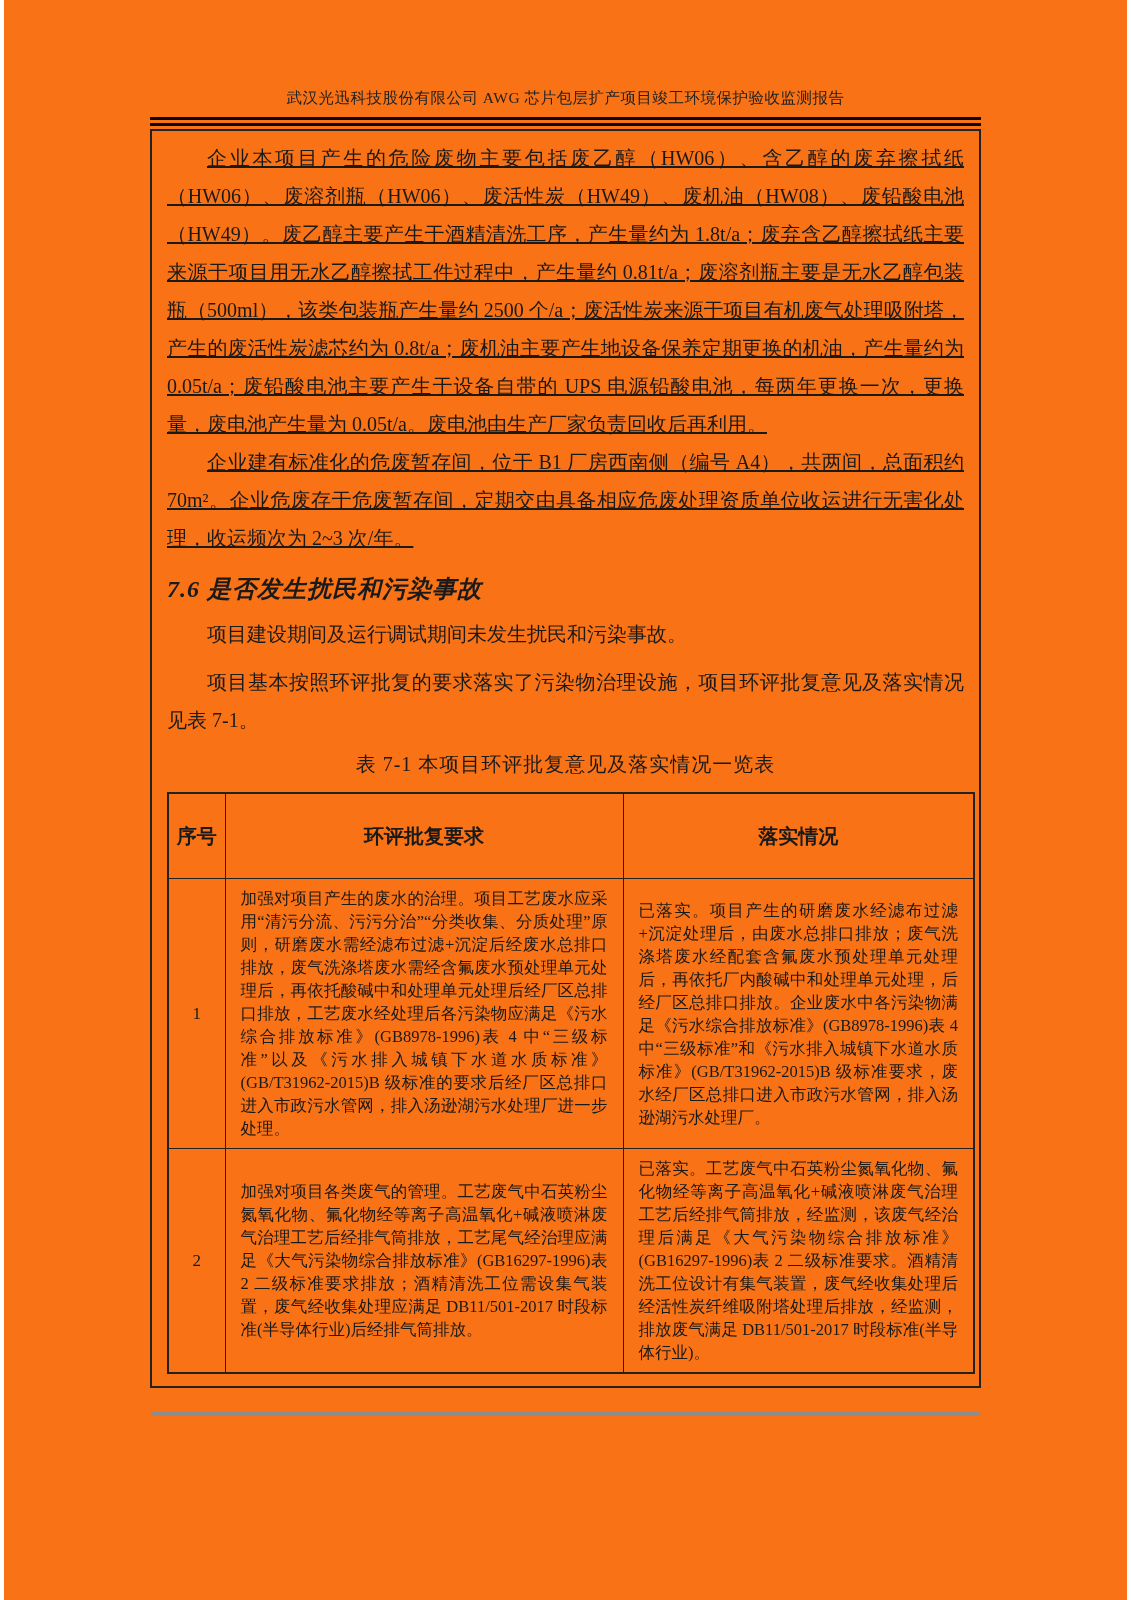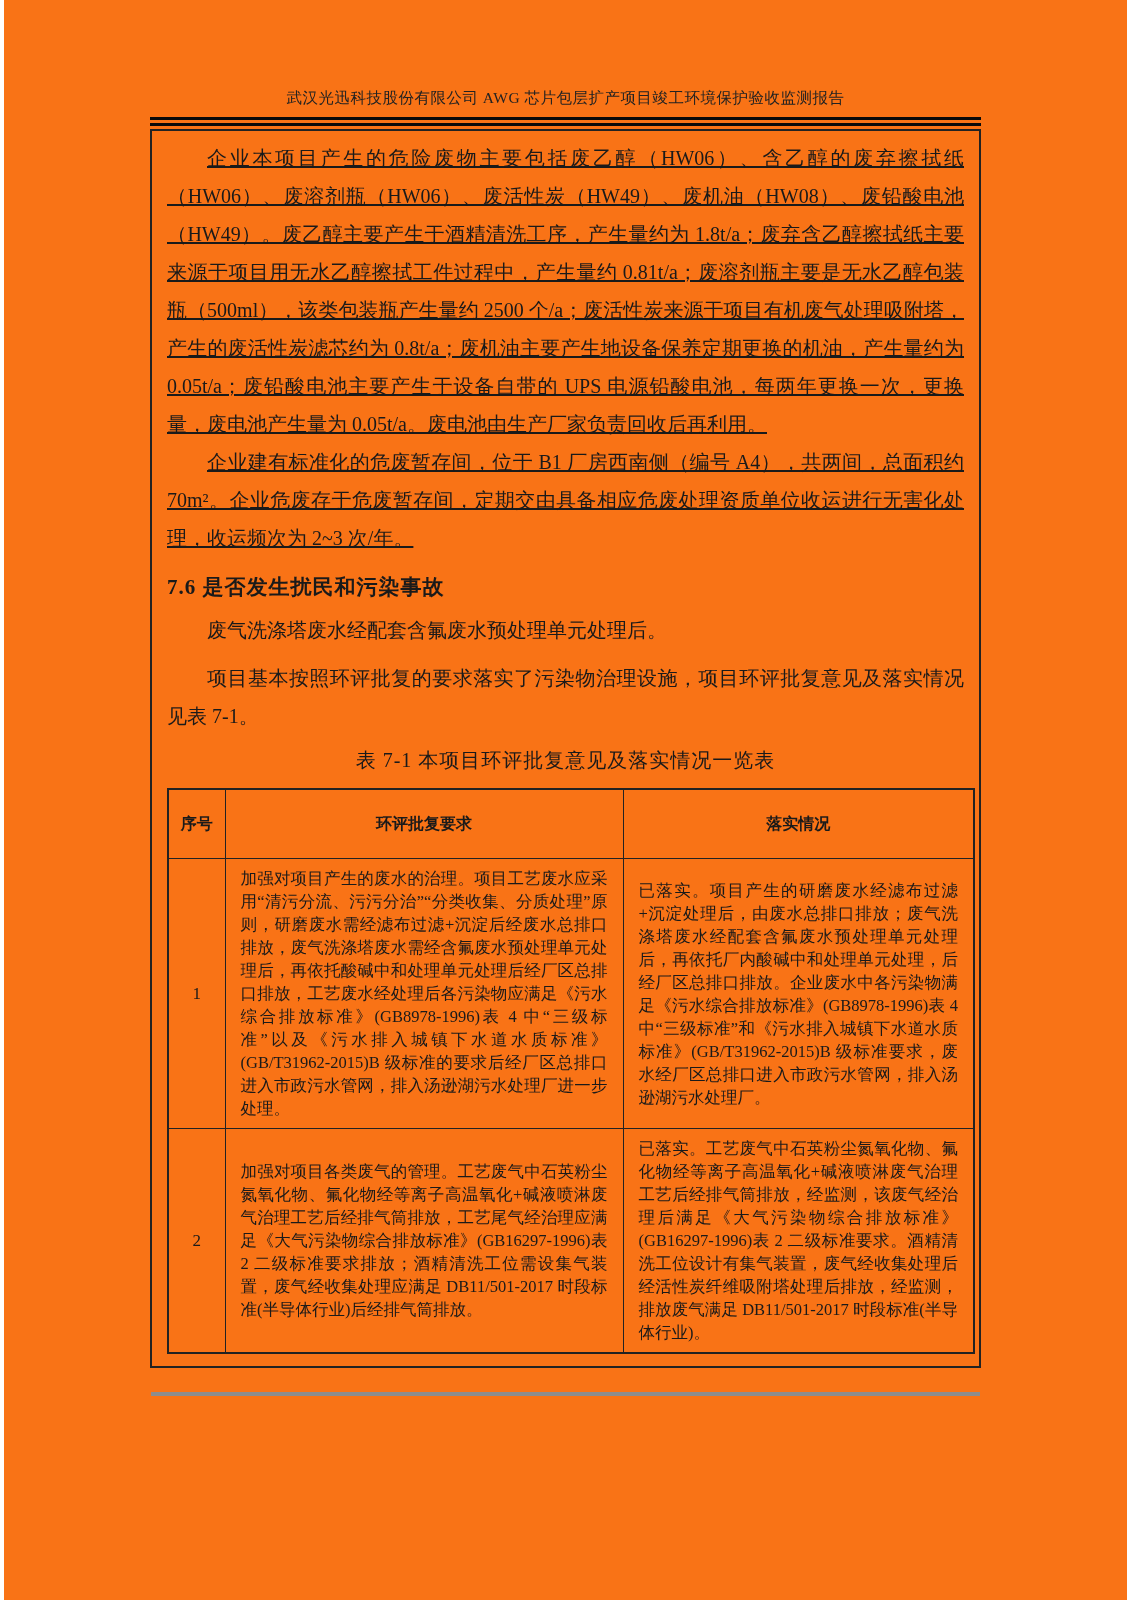--- a/index.html
+++ b/index.html
@@ -35,23 +35,24 @@
   .body-para {
     margin: 0;
     font-size: 20px;
     line-height: 38px;
     text-indent: 2em;
     text-align: justify;
     text-decoration: underline;
   }
   .section-heading {
     margin: 16px 0 0 0;
-    font-size: 21px;
+    font-size: 24px;
     font-weight: bold;
     letter-spacing: 1px;
+    font-style: italic;
   }
   .section-para {
     margin: 10px 0 0 0;
     font-size: 20px;
     line-height: 38px;
     text-indent: 2em;
     text-align: justify;
   }
   .table-title {
     margin: 12px 0 0 0;
@@ -64,25 +65,25 @@
     width: 100%;
     margin-top: 14px;
     border-collapse: collapse;
     border: 2px solid #222;
     table-layout: fixed;
   }
   table.approval-table th, table.approval-table td {
     border: 1.5px solid #222;
   }
   table.approval-table th {
-    font-size: 16px;
+    font-size: 20px;
     font-weight: bold;
     text-align: center;
     vertical-align: middle;
-    padding: 12px 2px;
+    padding: 20px 2px;
     height: 44px;
     line-height: 22px;
   }
   th.seq-h { padding: 2px 17px; }
   col.col-seq  { width: 57px; }
   col.col-req  { width: 398px; }
   col.col-impl { width: 351px; }
   td.seq-cell {
     text-align: center;
     vertical-align: middle;
@@ -117,21 +118,21 @@
   <div class="double-rule"></div>
 
   <div class="content-box">
 
     <p class="body-para">企业本项目产生的危险废物主要包括废乙醇（HW06）、含乙醇的废弃擦拭纸（HW06）、废溶剂瓶（HW06）、废活性炭（HW49）、废机油（HW08）、废铅酸电池（HW49）。废乙醇主要产生于酒精清洗工序，产生量约为 1.8t/a；废弃含乙醇擦拭纸主要来源于项目用无水乙醇擦拭工件过程中，产生量约 0.81t/a；废溶剂瓶主要是无水乙醇包装瓶（500ml），该类包装瓶产生量约 2500 个/a；废活性炭来源于项目有机废气处理吸附塔，产生的废活性炭滤芯约为 0.8t/a；废机油主要产生地设备保养定期更换的机油，产生量约为 0.05t/a；废铅酸电池主要产生于设备自带的 UPS 电源铅酸电池，每两年更换一次，更换量，废电池产生量为 0.05t/a。废电池由生产厂家负责回收后再利用。</p>
 
     <p class="body-para">企业建有标准化的危废暂存间，位于 B1 厂房西南侧（编号 A4），共两间，总面积约 70m²。企业危废存于危废暂存间，定期交由具备相应危废处理资质单位收运进行无害化处理，收运频次为 2~3 次/年。</p>
 
     <h2 class="section-heading">7.6 是否发生扰民和污染事故</h2>
 
-    <p class="section-para">废气洗涤塔废水经配套含氟废水预处理单元处理后。</p>
+    <p class="section-para">项目建设期间及运行调试期间未发生扰民和污染事故。</p>
 
 
     <p class="section-para">项目基本按照环评批复的要求落实了污染物治理设施，项目环评批复意见及落实情况见表 7-1。</p>
 
     <div class="table-title">表 7-1 本项目环评批复意见及落实情况一览表</div>
 
     <table class="approval-table">
       <colgroup>
         <col class="col-seq">
         <col class="col-req">

